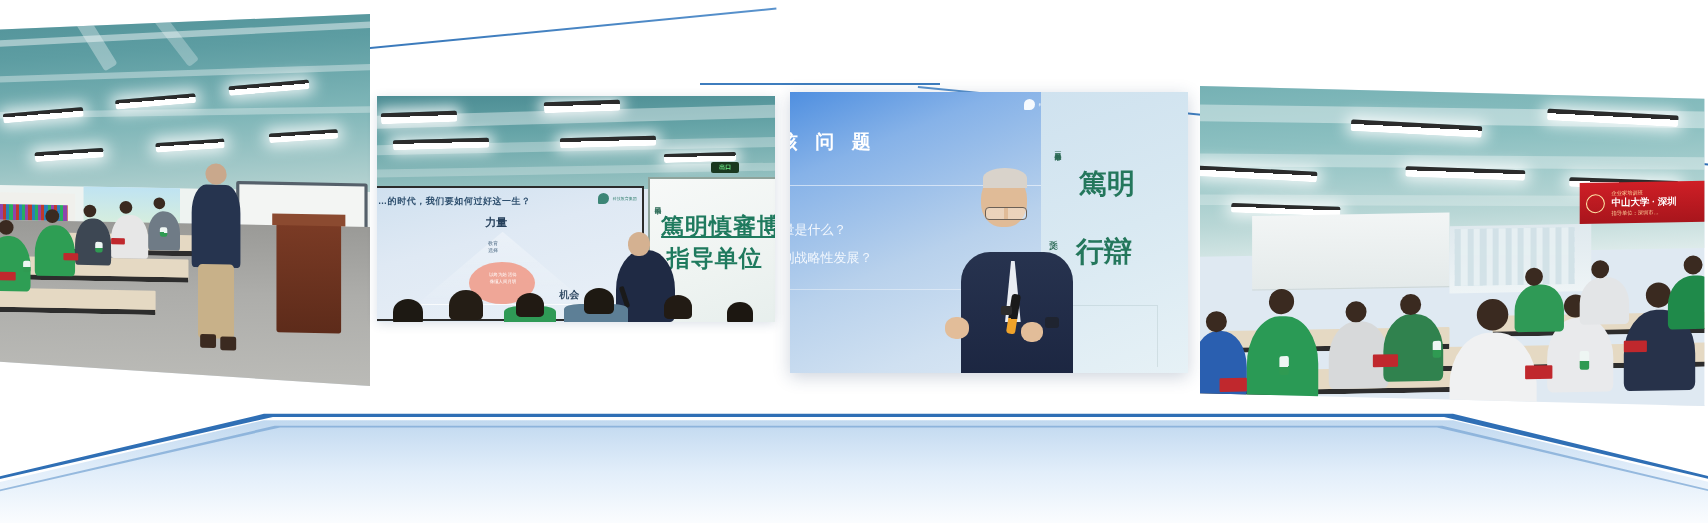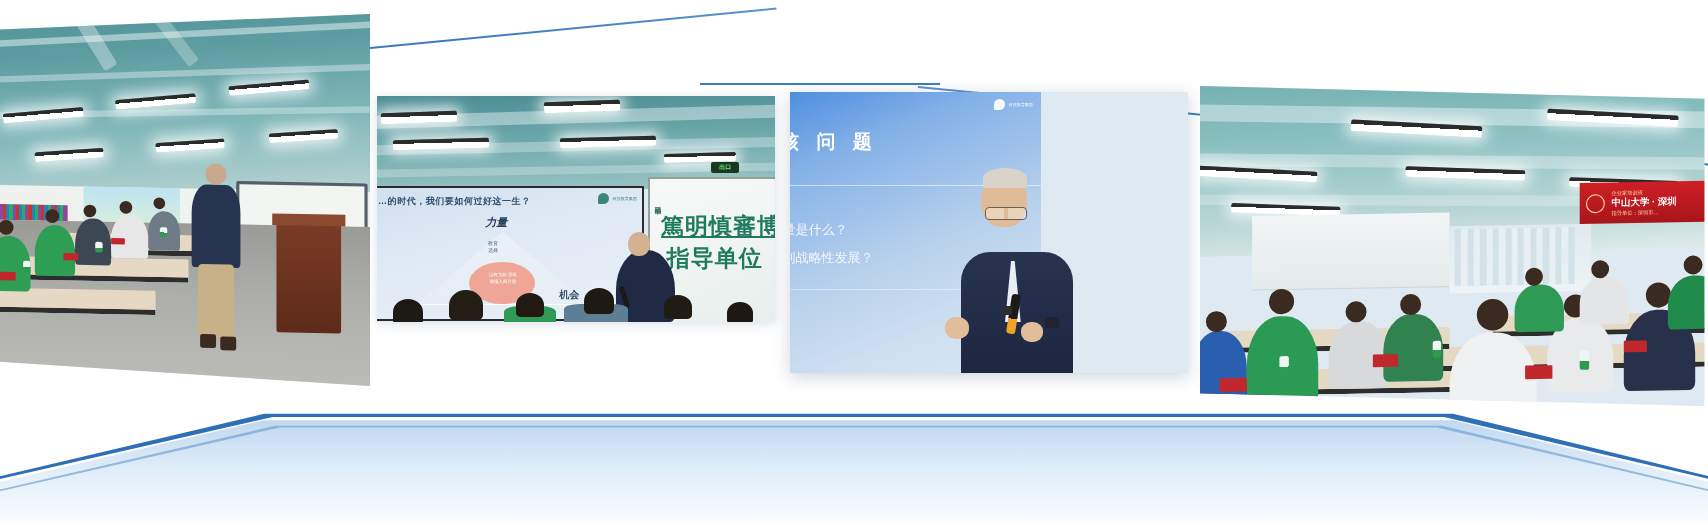--- a/index.html
+++ b/index.html
@@ -193,21 +193,21 @@
       <div class="exit-sign" style="left:84%;top:29%;width:7%;height:5%;">
         <span>出口</span>
       </div>
 
       <div class="screenboard" style="left:-3%;top:40%;width:69%;height:58%;background:linear-gradient(165deg,#cfe0ef 0%,#dfe9f4 40%,#e9f0f7 100%);border:2px solid #2b2b2b;">
         <div class="brandmark" style="right:5px;top:5px;">
           <div class="bm-dot" style="background:#2e7d6b;"></div>
           <div class="bm-tx" style="color:#2e7d6b;">科技教育集团</div>
         </div>
         <div class="slide-line" style="left:4%;top:5%;font-size:9px;color:#2e4f6e;font-weight:700;letter-spacing:.06em;">…的时代，我们要如何过好这一生？</div>
-        <div class="slide-line" style="left:43%;top:20%;font-size:11px;color:#27415c;font-weight:700;font-style:italic;">力量</div>
+        <div class="slide-line" style="left:43%;top:20%;font-size:11px;color:#27415c;font-weight:700;">力量</div>
         <div class="slide-line" style="left:70%;top:76%;font-size:10px;color:#27415c;font-weight:700;">机会</div>
 
         <div style="position:absolute;left:18%;top:33%;width:62%;height:55%;
                     border-left:1px solid rgba(255,255,255,.9);border-right:1px solid rgba(255,255,255,.9);
                     border-bottom:1px solid rgba(255,255,255,.9);
                     clip-path:polygon(50% 0,100% 100%,0 100%);
                     background:linear-gradient(180deg,rgba(255,255,255,.35),rgba(255,255,255,.05));"></div>
         <div style="position:absolute;left:37%;top:56%;width:24%;height:32%;border-radius:50%;background:#f0a08e;opacity:.92;"></div>
         <div class="slide-line" style="left:39%;top:64%;font-size:4.4px;color:#fff;line-height:1.5;text-align:center;width:21%;white-space:pre-line;">以终为始 活得
 像懂人间月明</div>
@@ -234,32 +234,39 @@
       <div class="head" style="left:52%;top:85%;width:30px;height:26px;background:#1e1912;border-radius:50% 50% 18% 18%;"></div>
       <div class="head" style="left:72%;top:88%;width:28px;height:24px;background:#221b14;border-radius:50% 50% 18% 18%;"></div>
       <div class="head" style="left:88%;top:91%;width:26px;height:22px;background:#1c1711;border-radius:50% 50% 18% 18%;"></div>
     </div>
   </div>
 
   <div class="slide" style="left:790px;top:92px;width:398px;height:281px;box-shadow:0 4px 16px rgba(30,60,100,.22);">
     <div class="photo">
 
       <div class="screenboard" style="left:0;top:0;width:63%;height:100%;
-                  background:linear-gradient(158deg,#4f8fe0 0%,#86b2e8 22%,#b8d1ec 55%,#cfe0f1 80%,#dbe8f4 100%);">
+                  background:linear-gradient(158deg,#4f8fe0 0%,#86b2e8 22%,#b8d1ec 55%,#cfe0f1 80%,#dbe8f4 100%);padding-left:30px;">
         <div class="brandmark" style="right:8px;top:7px;">
           <div class="bm-dot"></div>
           <div class="bm-tx">科技教育集团</div>
         </div>
         <div class="slide-title" style="left:-4%;top:13%;font-size:19px;color:#ffffff;">核 问 题</div>
         <div style="position:absolute;left:-4%;top:33%;width:104%;height:1px;background:rgba(255,255,255,.55);"></div>
         <div class="slide-line" style="left:-3%;top:46%;font-size:13px;color:#f2f7fd;">量是什么？</div>
         <div class="slide-line" style="left:-3%;top:56%;font-size:13px;color:#f2f7fd;">到战略性发展？</div>
         <div style="position:absolute;left:-4%;top:70%;width:104%;height:1px;background:rgba(255,255,255,.40);"></div>
       </div>
 
+      <div class="calwall" style="left:63%;top:0;width:37%;height:100%;background:linear-gradient(160deg,#cfe2ef 0%,#d9e9f2 50%,#e6f1f6 100%);">
+        <div class="calli" style="left:26%;top:26%;font-size:28px;color:#24775c;">篤明</div>
+        <div class="calli" style="left:24%;top:50%;font-size:28px;color:#24775c;">行辯</div>
+        <div class="calli-small" style="left:8%;top:20%;font-size:7px;color:#2c6a55;">中華民國卅五年十一月</div>
+        <div class="calli-small" style="left:4%;top:50%;font-size:9px;color:#2c6a55;">孫文</div>
+        <div style="position:absolute;left:8%;bottom:2%;width:70%;height:22%;border:1px solid rgba(120,150,150,.35);border-bottom:none;opacity:.5;"></div>
+      </div>
 
       <div class="person" style="left:43%;top:57%;width:28%;height:48%;background:linear-gradient(180deg,#27334f,#1b2540);border-radius:26% 26% 4% 4%/22% 22% 4% 4%;"></div>
       <div style="position:absolute;left:51.5%;top:60%;width:9%;height:22%;background:#e9edf3;clip-path:polygon(45% 0,55% 0,72% 100%,28% 100%);"></div>
       <div class="head" style="left:48%;top:29%;width:46px;height:54px;background:#e0bb97;border-radius:48% 48% 44% 44%;"></div>
       <div style="position:absolute;left:48.5%;top:27%;width:44px;height:20px;background:#d9d3cb;border-radius:50% 50% 0 0;"></div>
 
       <div style="position:absolute;left:49%;top:41%;width:40px;height:11px;
                   border:1.4px solid #6b6056;border-radius:4px;
                   background:linear-gradient(90deg,rgba(255,255,255,.35) 0 45%,transparent 45% 55%,rgba(255,255,255,.35) 55% 100%);"></div>
 

